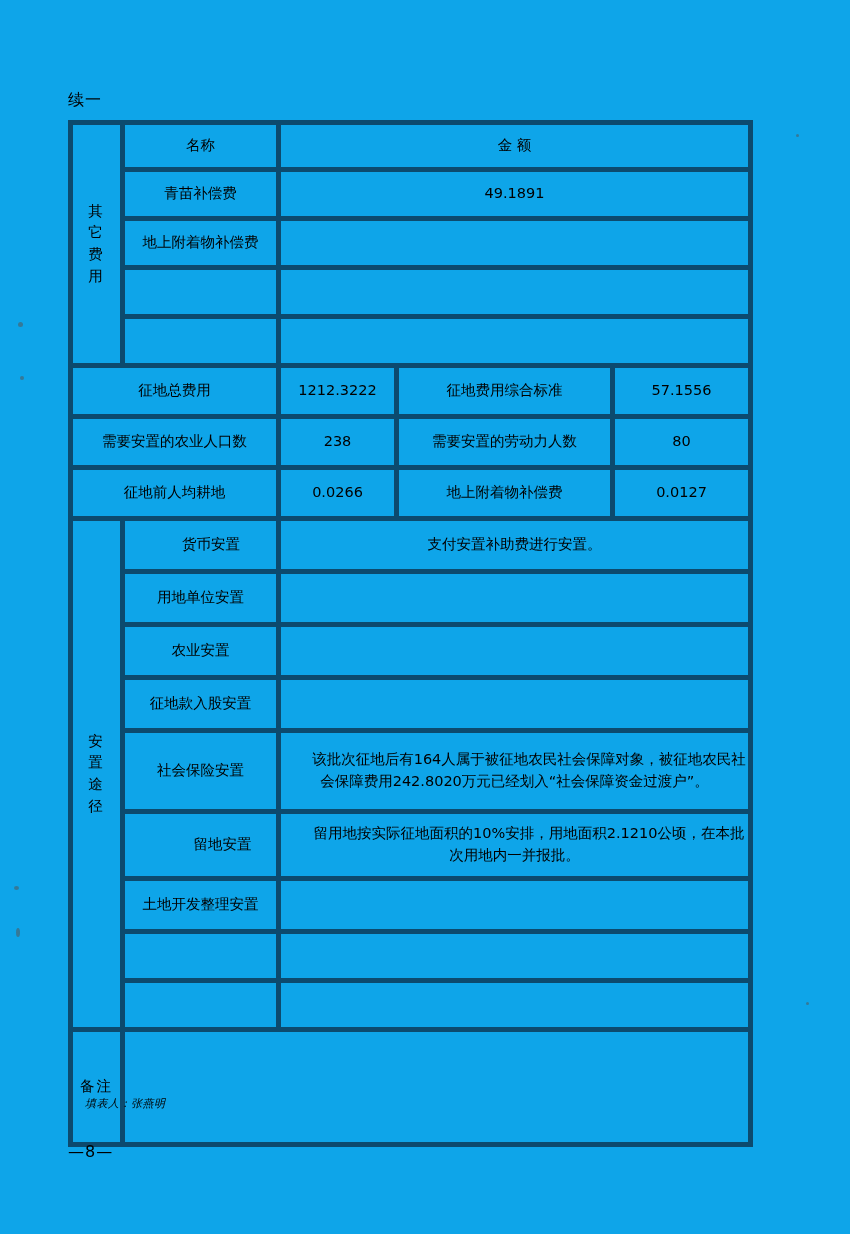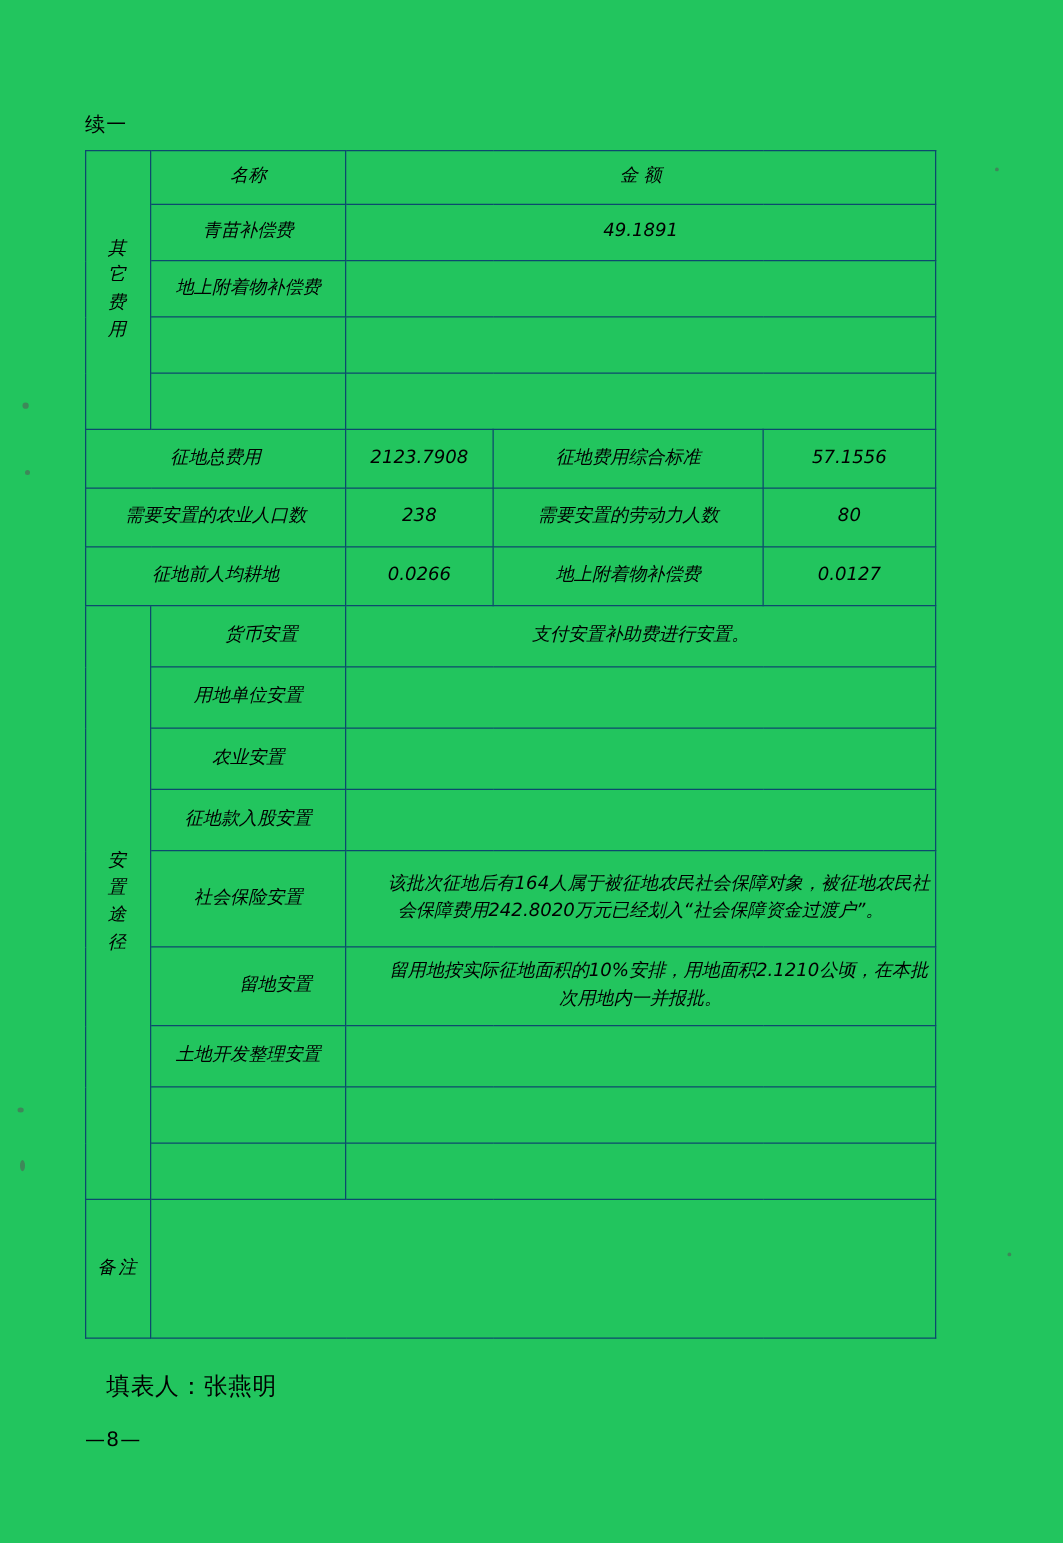--- a/index.html
+++ b/index.html
@@ -13,21 +13,21 @@
     position: relative;
     font-family: "DejaVu Sans", "Liberation Sans", sans-serif;
     color: #000;
     overflow: hidden;
   }
   .page {
     position: absolute;
     left: 0; top: 0;
     width: 850px;
     height: 1234px;
-    background: #22c55e;
+    background: #0ea5e9;
   }
   
   .speck {
     position: absolute;
     background: #555;
     border-radius: 50%;
     opacity: .55;
   }
   .cont-label {
     position: absolute;
@@ -38,27 +38,26 @@
   }
   table.main {
     position: absolute;
     left: 68px;
     top: 120px;
     width: 680px;
     border-collapse: collapse;
     table-layout: fixed;
   }
   table.main td {
-    border: 1px solid #0c4a6e;
+    border: 5px solid #0c4a6e;
     padding: 0;
     font-size: 14.5px;
     line-height: 1.5;
     vertical-align: middle;
     text-align: center;
-    font-style: italic;
   }
   .vertlabel {
     font-size: 15px;
     letter-spacing: 2px;
     line-height: 1.9;
     writing-mode: horizontal-tb;
   }
   .vertlabel span { display: block; }
   .cellpad { padding: 6px 4px; }
   .left {
@@ -66,22 +65,23 @@
     padding: 7px 10px 7px 12px;
     line-height: 1.75;
     font-size: 14.5px;
     margin-top: 24px;
   }
   .indent { text-indent: 2em; }
   .sig {
     position: absolute;
     left: 85px;
     top: 1096px;
-    font-size: 19px;
+    font-size: 11px;
     letter-spacing: .5px;
+    font-style: italic;
   }
   .pageno {
     position: absolute;
     left: 68px;
     top: 1142px;
     font-size: 16px;
     letter-spacing: 1px;
   }
   .nowrapcell { white-space: nowrap; }
 </style>
@@ -131,21 +131,21 @@
         <td class="cellpad" style="height:44px;"></td>
         <td class="cellpad" colspan="3"></td>
       </tr>
       <tr>
         <td class="cellpad" style="height:44px;"></td>
         <td class="cellpad" colspan="3"></td>
       </tr>
 
       <tr>
         <td colspan="2" class="cellpad nowrapcell" style="height:46px;">征地总费用</td>
-        <td class="cellpad">2123.7908</td>
+        <td class="cellpad">1212.3222</td>
         <td class="cellpad">征地费用综合标准</td>
         <td class="cellpad">57.1556</td>
       </tr>
       <tr>
         <td colspan="2" class="cellpad nowrapcell" style="height:46px;">需要安置的农业人口数</td>
         <td class="cellpad">238</td>
         <td class="cellpad">需要安置的劳动力人数</td>
         <td class="cellpad">80</td>
       </tr>
       <tr>

